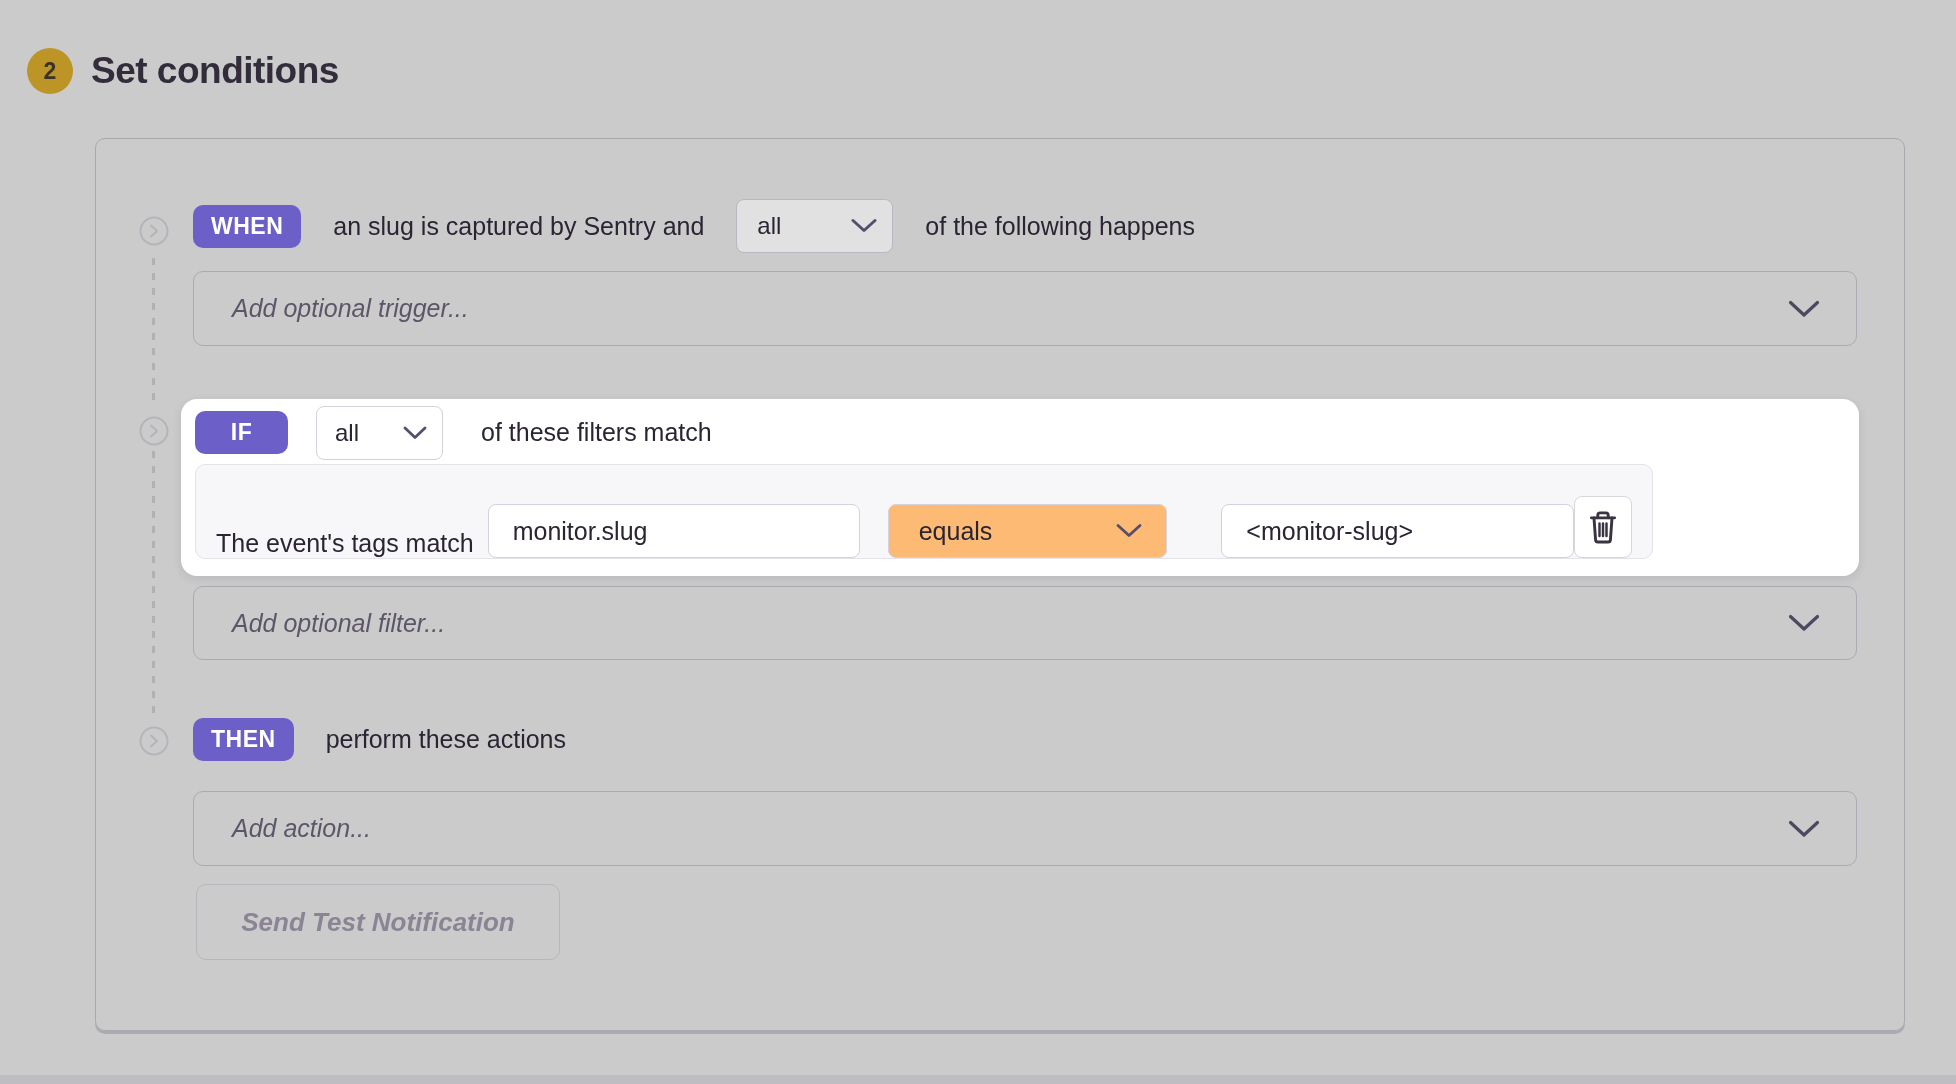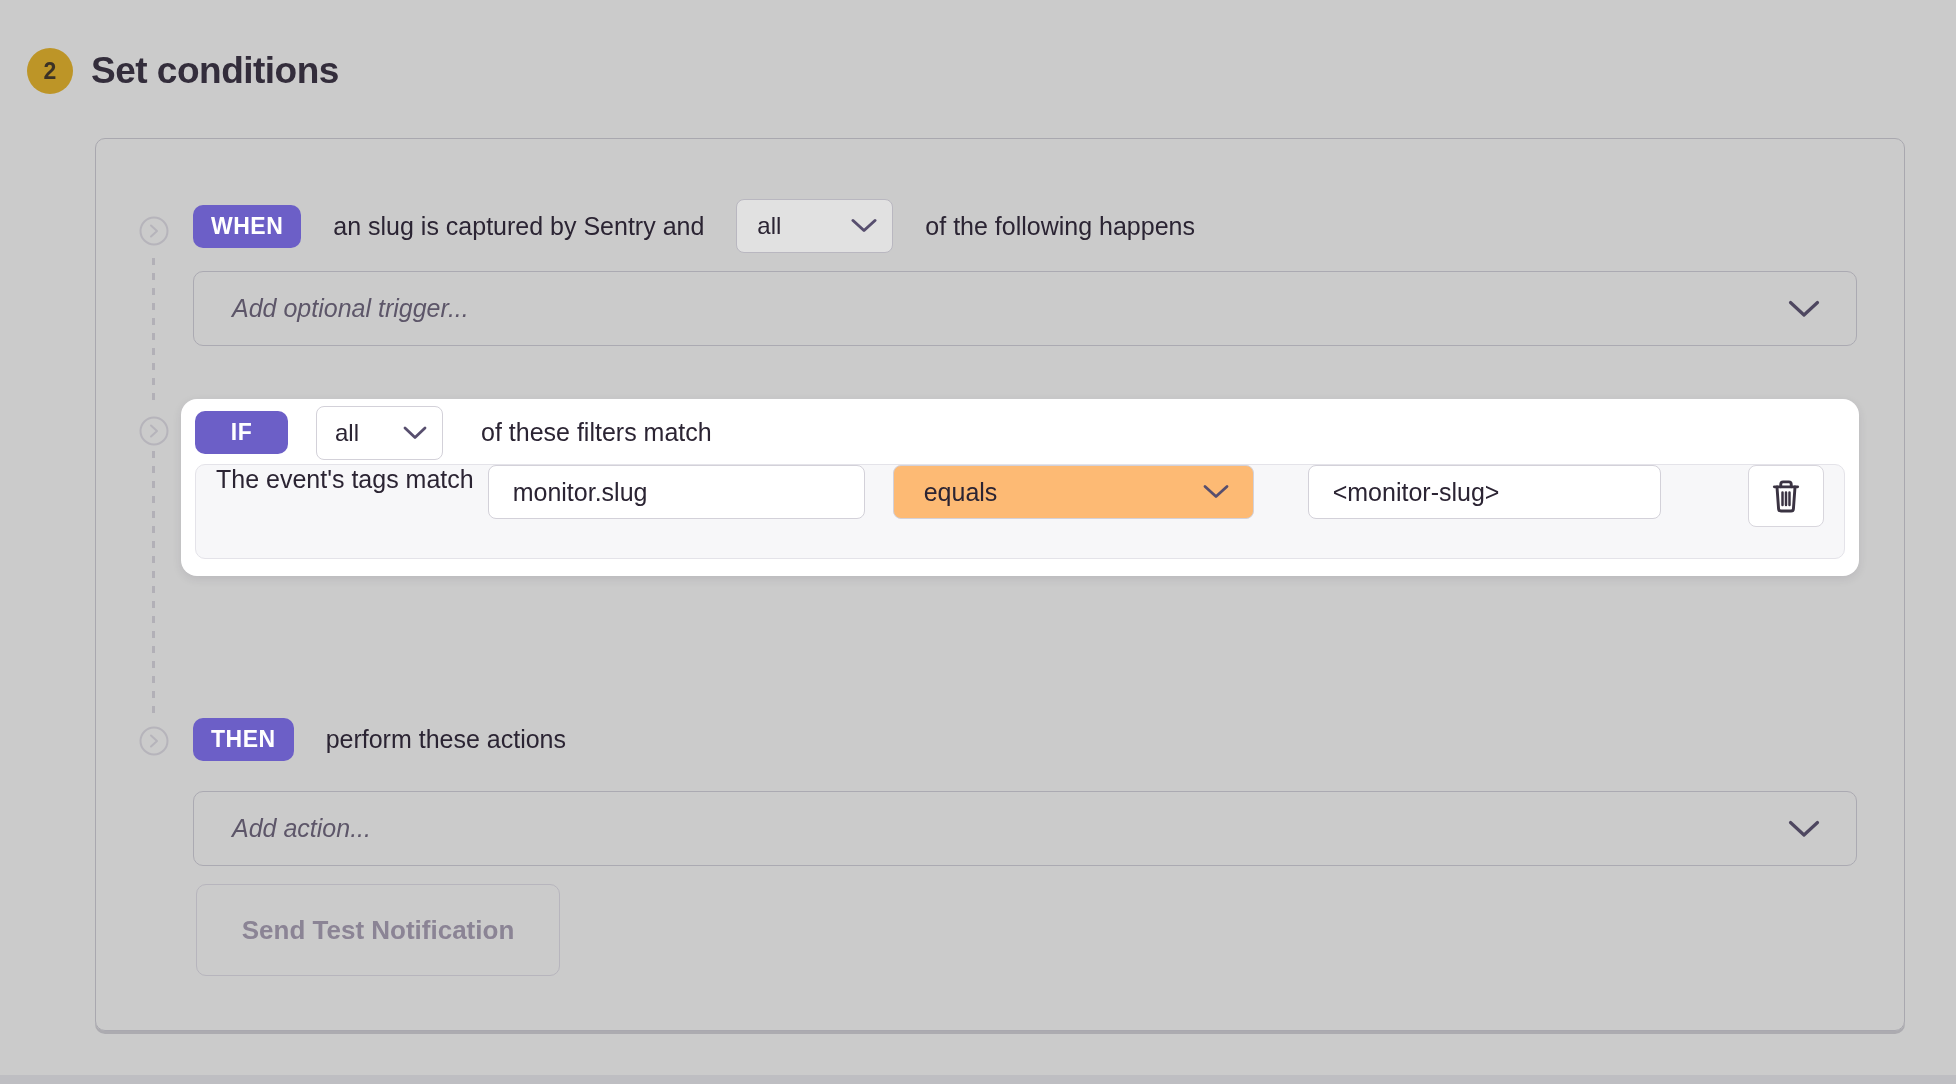--- a/index.html
+++ b/index.html
@@ -69,23 +69,23 @@
   .if-card {
     position:absolute; left:85px; top:260px; width:1678px; height:177px;
     background:#ffffff; border-radius:16px;
     box-shadow:0 3px 10px rgba(40,32,60,.10);
     z-index:2;
   }
   .if-row { position:absolute; left:14px; top:11px; height:45px; display:flex; align-items:center; gap:28px; font-size:25px; }
   .if-row .after-text { margin-left:10px; }
 
   .filter-row {
-    position:absolute; left:14px; top:65px; width:1650px; height:95px;
+    position:absolute; left:14px; top:65px; width:1458px; height:95px;
     background:#f7f7f9; border:1px solid #e4e3e9; border-radius:10px;
-    display:flex; align-items:flex-start; padding:0 20px;
+    display:flex; align-items:flex-end; padding:0 20px;
   }
   .filter-label { font-size:25px; color:#2b2433; margin-right:14px; white-space:nowrap; }
   .text-input {
     height:54px; border:1.5px solid #d3d1d9; border-radius:8px; background:#fff;
     font-family:"Liberation Sans", sans-serif; font-size:25px; color:#2b2433;
     padding:0 24px; outline:none;
   }
   .key-input { width:377px; margin-right:28px; }
   .value-input { width:353px;margin-left:24px; }
   .operator-select {
@@ -95,24 +95,24 @@
     font-size:25px; color:#2b2433; cursor:pointer;
   }
   .operator-select .chev { position:absolute; right:24px; top:50%; transform:translateY(-50%); display:flex; }
   .trash-button {
     margin-left:auto; width:76px; height:62px;
     border:1.5px solid #d8d6dd; border-radius:8px; background:#fff;
     display:flex; align-items:center; justify-content:center; cursor:pointer;
   }
 
   .test-button {
-    position:absolute; left:100px; top:745px; width:364px; height:92px;
+    position:absolute; left:100px; top:745px; width:364px; height:76px;
     background:transparent; border:1.5px solid #b7b5bd; border-radius:10px;
     font-family:"Liberation Sans", sans-serif;
-    font-size:26px; font-weight:700; color:#8b8495; cursor:pointer;
+    font-size:26px; font-weight:700; color:#8b8495; cursor:pointer;font-style:italic;
   }
 
   .bottom-strip { position:absolute; left:0; bottom:0; width:100%; height:9px; background:#bebec2; }
 </style>
 </head>
 <body>
 
 <div class="page-header">
   <div class="step-circle">2</div>
   <div class="page-title">Set conditions</div>
@@ -190,20 +190,28 @@
             <path d="M3 5.7h16" fill="none" stroke="#3a3342" stroke-width="2" stroke-linecap="round"></path>
             <path d="M7.4 5.7V3.9c0-.9.7-1.6 1.6-1.6h4c.9 0 1.6.7 1.6 1.6v1.8" fill="none" stroke="#3a3342" stroke-width="2" stroke-linecap="round" stroke-linejoin="round"></path>
             <path d="M4.8 5.7l1.1 15.1c.06.85.77 1.5 1.6 1.5h7c.85 0 1.55-.65 1.6-1.5l1.1-15.1" fill="none" stroke="#3a3342" stroke-width="2" stroke-linecap="round" stroke-linejoin="round"></path>
             <path d="M8.6 9.6v8.6 M11 9.6v8.6 M13.4 9.6v8.6" fill="none" stroke="#3a3342" stroke-width="1.7" stroke-linecap="round"></path>
           </svg>
         </span>
       </button>
     </div>
   </div>
 
+  <div class="big-select" style="top:447px; height:74px;">
+    <span>Add optional filter...</span>
+    <span class="chev">
+      <svg width="32" height="18" viewBox="0 0 32 18">
+          <polyline points="2.5,2.5 16,15 29.5,2.5" fill="none" stroke="#4e4760" stroke-width="3.2" stroke-linecap="round" stroke-linejoin="round"></polyline>
+        </svg>
+    </span>
+  </div>
 
   <span class="step-chevron" style="top:587px;">
     <svg width="30" height="30" viewBox="0 0 30 30">
         <circle cx="15" cy="15" r="13.5" fill="none" stroke="#b6b4bb" stroke-width="2"></circle>
         <polyline points="12,9.5 18,15 12,20.5" fill="none" stroke="#b6b4bb" stroke-width="2" stroke-linecap="round" stroke-linejoin="round"></polyline>
       </svg>
   </span>
   <div class="step-row" style="top:577px; height:46px;">
     <span class="badge">THEN</span>
     <span>perform these actions</span>

